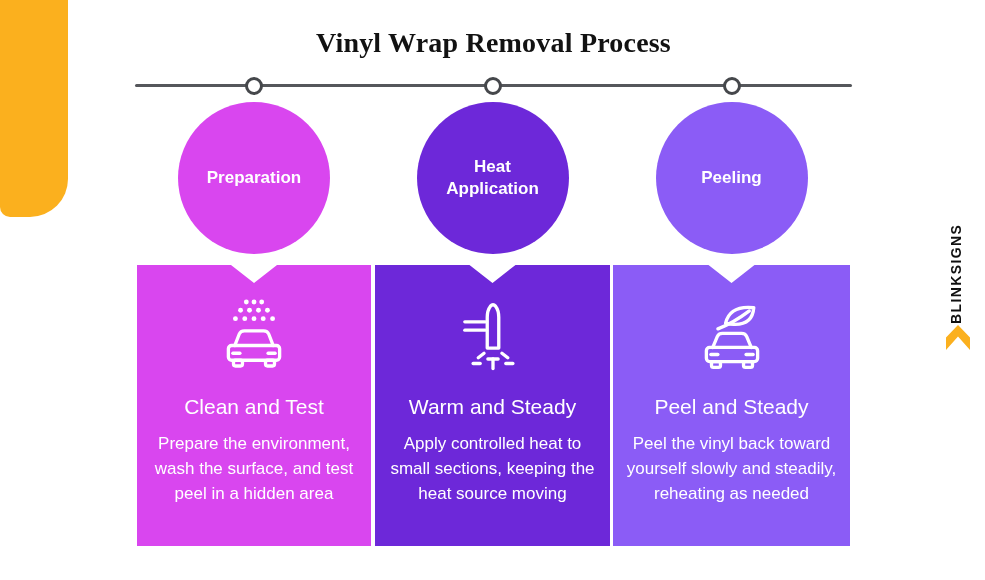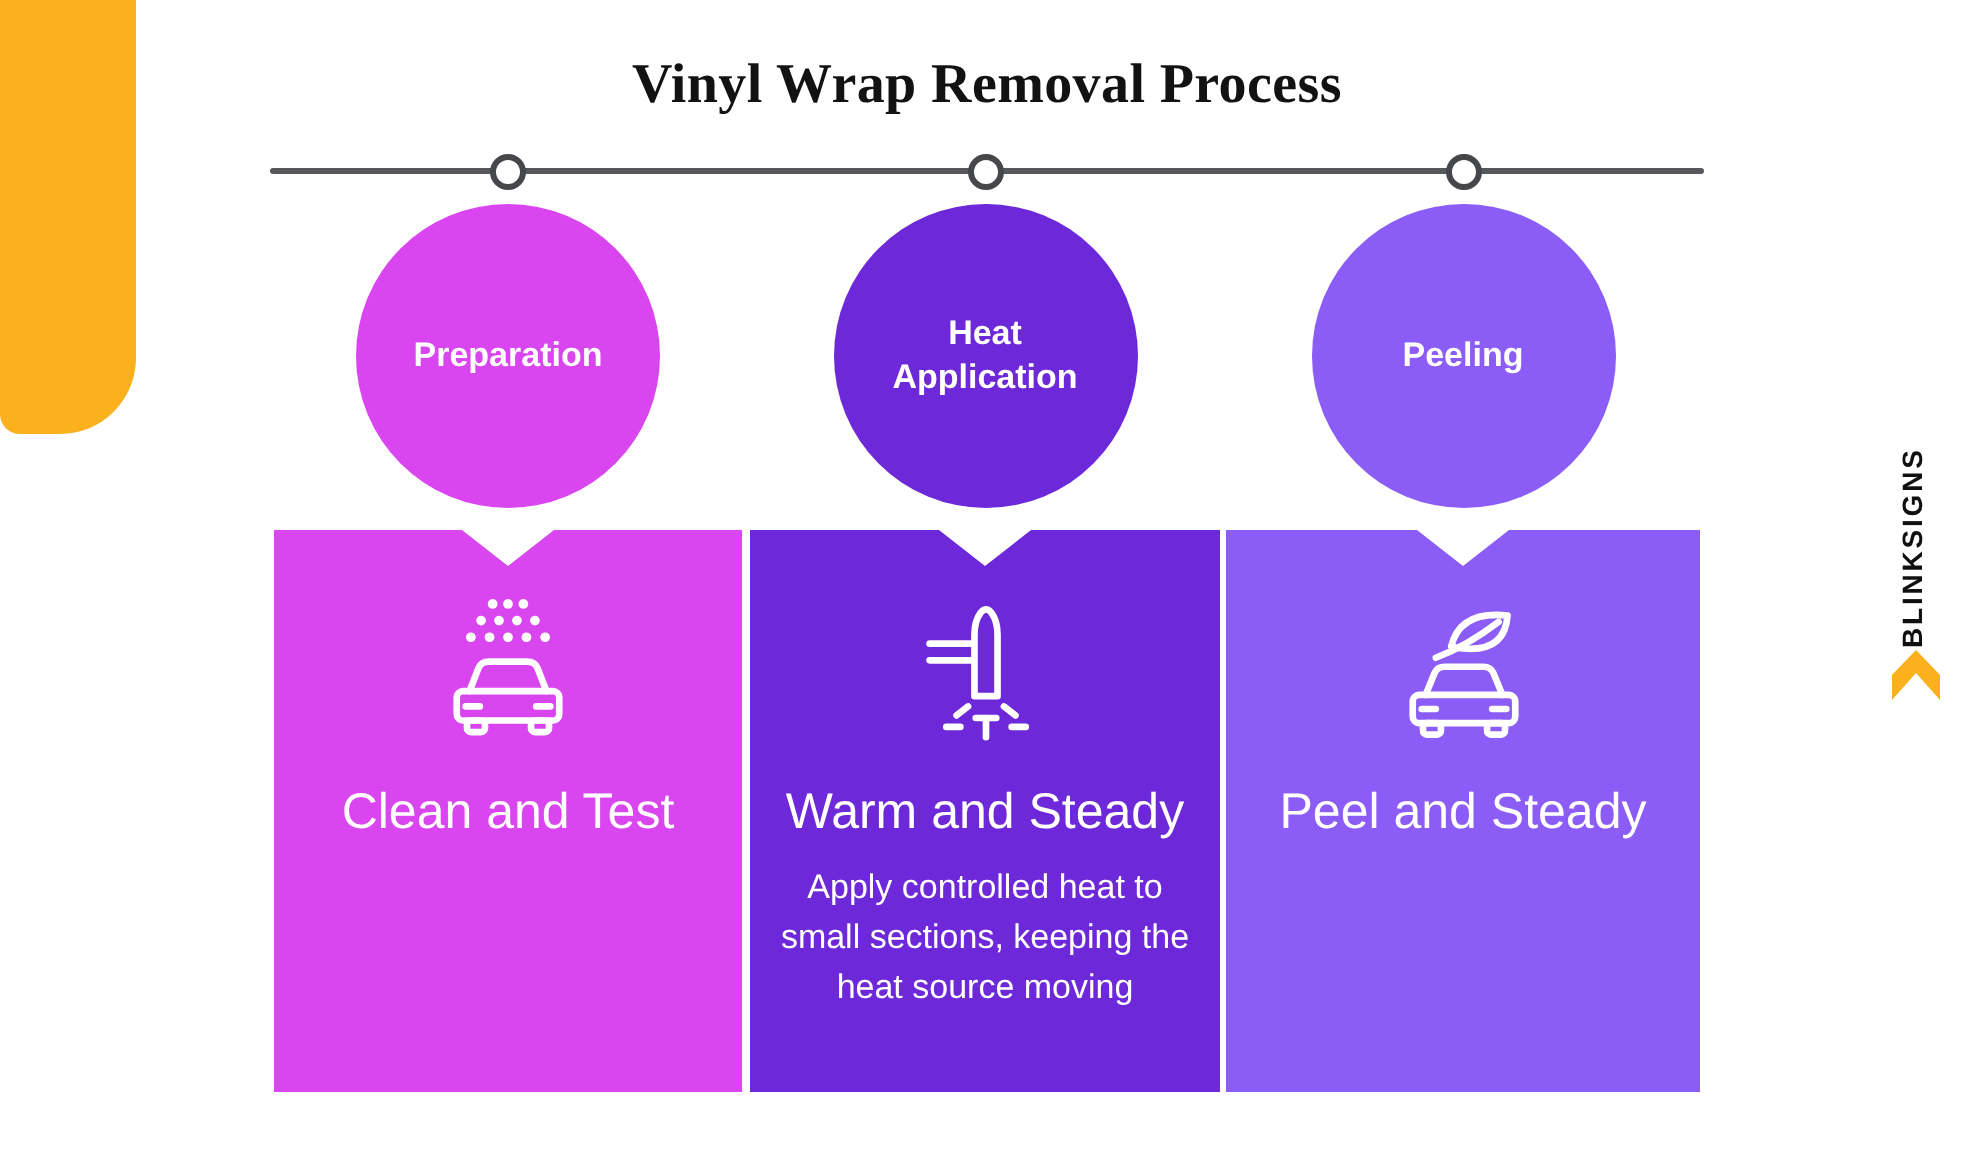--- a/index.html
+++ b/index.html
@@ -44,21 +44,21 @@
   .card{
     position:absolute;left:0;right:0;top:265px;height:281px;
     text-align:center;color:#fff;box-sizing:border-box;
     clip-path:polygon(0 0,calc(50% - 23px) 0,50% 18px,calc(50% + 23px) 0,100% 0,100% 100%,0 100%);
   }
   .step-1 .circle,.step-1 .card{background:#d946ef;}
   .step-2 .circle,.step-2 .card{background:#6d28d9;}
   .step-3 .circle,.step-3 .card{background:#8b5cf6;}
   .icon-wrap{margin-top:29px;height:80px;display:flex;align-items:center;justify-content:center;}
   .card h2{
-    margin:19px 0 0 0;font-size:25px;font-weight:400;line-height:27px;color:#fff;
+    margin:19px 0 0 0;font-size:21px;font-weight:400;line-height:27px;color:#fff;
   }
   .card p{
     margin:11px 0 0 0;padding:0 9px;font-size:17px;line-height:25px;font-weight:400;color:#fff;
   }
   
   .brand-text{
     position:absolute;left:941px;top:228px;width:30px;height:92px;
     display:flex;align-items:center;justify-content:center;
     writing-mode:vertical-rl;transform:rotate(180deg);
     font-size:14px;font-weight:700;letter-spacing:1.4px;color:#101010;white-space:nowrap;
@@ -102,20 +102,21 @@
             <path d="M17 39 L20.5 30 Q21.5 27.5 24.5 27.5 L39.5 27.5 Q42.5 27.5 43.5 30 L47 39"></path>
             <rect x="12" y="39" width="40" height="11.5" rx="2.5"></rect>
             <line x1="15.5" y1="45" x2="21" y2="45"></line>
             <line x1="43" y1="45" x2="48.5" y2="45"></line>
             <rect x="16" y="50.5" width="7" height="4.5" rx="1.5"></rect>
             <rect x="41" y="50.5" width="7" height="4.5" rx="1.5"></rect>
           </g>
         </svg>
       </div>
       <h2>Clean and Test</h2>
+      <p>Prepare the environment, wash the surface, and test peel in a hidden area</p>
     </div>
   </section>
 
   <section class="step step-2">
     <div class="timeline-dot"></div>
     <div class="circle">
       <span>Heat Application</span>
     </div>
     <div class="card">
       <div class="icon-wrap">
@@ -152,20 +153,21 @@
             <path d="M17 40.5 L20.5 32 Q21.5 29.5 24.5 29.5 L39.5 29.5 Q42.5 29.5 43.5 32 L47 40.5"></path>
             <rect x="12" y="40.5" width="40" height="11" rx="2.5"></rect>
             <line x1="15.5" y1="46" x2="21" y2="46"></line>
             <line x1="43" y1="46" x2="48.5" y2="46"></line>
             <rect x="16" y="51.5" width="7" height="4.5" rx="1.5"></rect>
             <rect x="41" y="51.5" width="7" height="4.5" rx="1.5"></rect>
           </g>
         </svg>
       </div>
       <h2>Peel and Steady</h2>
+      <p>Peel the vinyl back toward yourself slowly and steadily, reheating as needed</p>
     </div>
   </section>
 
   <div class="brand-text">BLINKSIGNS</div>
   <div class="brand-mark">
     <svg width="24" height="25" viewBox="0 0 24 25">
       <polygon points="12,0 24,12.5 24,25 12,11.5 0,25 0,12.5" fill="#FBB01E"></polygon>
     </svg>
   </div>
 

